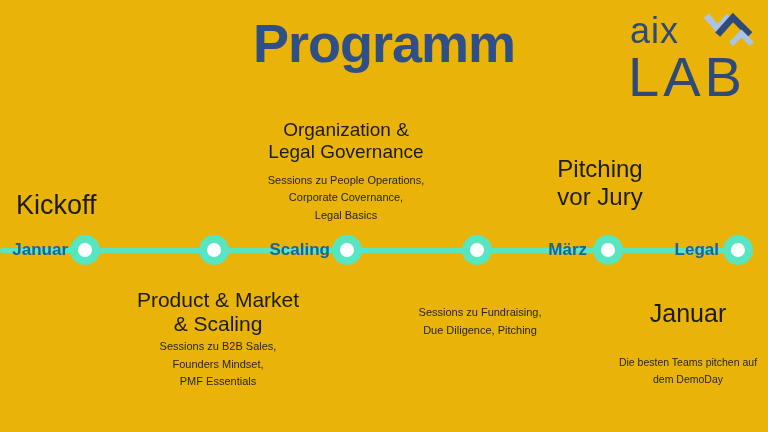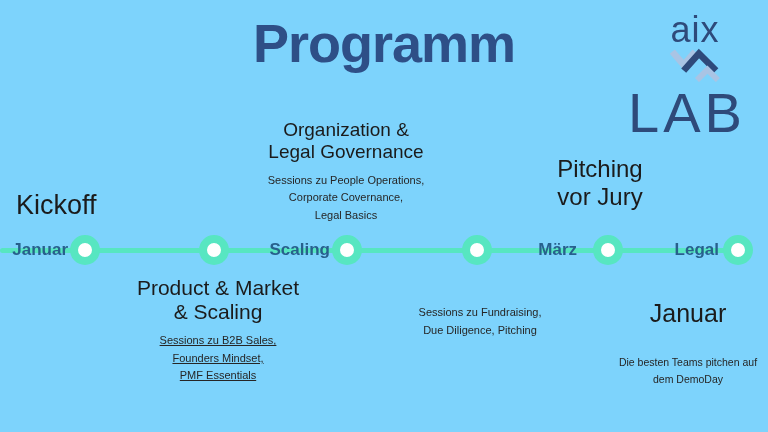--- a/index.html
+++ b/index.html
@@ -1,65 +1,65 @@
 <!DOCTYPE html>
 <html><head>
 <meta charset="utf-8">
 <style>
   html,body { margin:0; padding:0; background:#fff; }
   .slide {
-    position:relative; width:768px; height:432px; background:#7dd3fc;
+    position:relative; width:768px; height:432px; background:#eab308;
     overflow:hidden; font-family:"Liberation Sans", sans-serif;
   }
 
   
   .page-title {
     position:absolute; top:12px; left:0; width:100%; text-align:center;
     font-size:54px; font-weight:bold; color:#2E4F87; letter-spacing:-1px;
   }
 
   
   .logo { position:absolute; top:12px; right:8px; width:134px; color:#2E4A7A; }
-  .logo-row1 { display:flex; align-items:center; justify-content:center; padding-left:4px;flex-direction:column; }
+  .logo-row1 { display:flex; align-items:center; justify-content:space-between; padding-left:4px; }
   .logo-aix { font-size:36px; line-height:1; letter-spacing:1px; font-weight:400; }
   .logo-chevrons { margin-left:4px; margin-top:-4px; }
   .logo-lab { font-size:56px; line-height:0.95; letter-spacing:4px; font-weight:400; padding-left:2px; }
 
   
   .timeline-line { position:absolute; left:0; top:248px; width:752px; height:5px; background:#57E6C1; border-radius:3px; }
   .node {
     position:absolute; top:235px; width:30px; height:30px; box-sizing:border-box;
     border:8px solid #57E6C1; border-radius:50%; background:#ffffff;
   }
   .n1{left:70px} .n2{left:199px} .n3{left:332px} .n4{left:462px} .n5{left:593px} .n6{left:723px}
 
   .month { position:absolute; top:240px; font-size:17px; font-weight:bold; color:#27608C; white-space:nowrap; }
   .m-januar  { right:700px;margin-left:32px; }
   .m-februar { right:438px; }
-  .m-maerz   { right:191px; }
+  .m-maerz   { right:181px; }
   .m-juni    { right:49px;  }
 
   
   .milestone { position:absolute; text-align:center; }
   .ms-title { color:#1B1B1B; white-space:pre-line; line-height:1.15; }
   .ms-sub   { color:#262626; white-space:pre-line; font-size:11px; line-height:1.6; }
 
   .ms-kickoff { left:16px; top:190px; text-align:left; }
   .ms-kickoff .ms-title { font-size:27px; }
 
   .ms-organization { left:246px; top:119px; width:200px; }
   .ms-organization .ms-title { font-size:19px; }
   .ms-organization .ms-sub { margin-top:9px; }
 
   .ms-pitching { left:520px; top:155px; width:160px; }
   .ms-pitching .ms-title { font-size:24px; }
 
-  .ms-product { left:118px; top:276px; width:200px; }
+  .ms-product { left:118px; top:288px; width:200px; }
   .ms-product .ms-title { font-size:21px; }
-  .ms-product .ms-sub { margin-top:8px;text-decoration:underline; }
+  .ms-product .ms-sub { margin-top:2px; }
 
   .ms-fundraising { left:380px; top:295px; width:200px; }
   .ms-fundraising .ms-title { font-size:21px; }
   .ms-fundraising .ms-sub { margin-top:9px; }
 
   .ms-demoday { left:610px; top:299px; width:156px; }
   .ms-demoday .ms-title { font-size:25px; }
   .ms-demoday .ms-sub { margin-top:26px; font-size:10.5px; }
 </style>
 </head>

